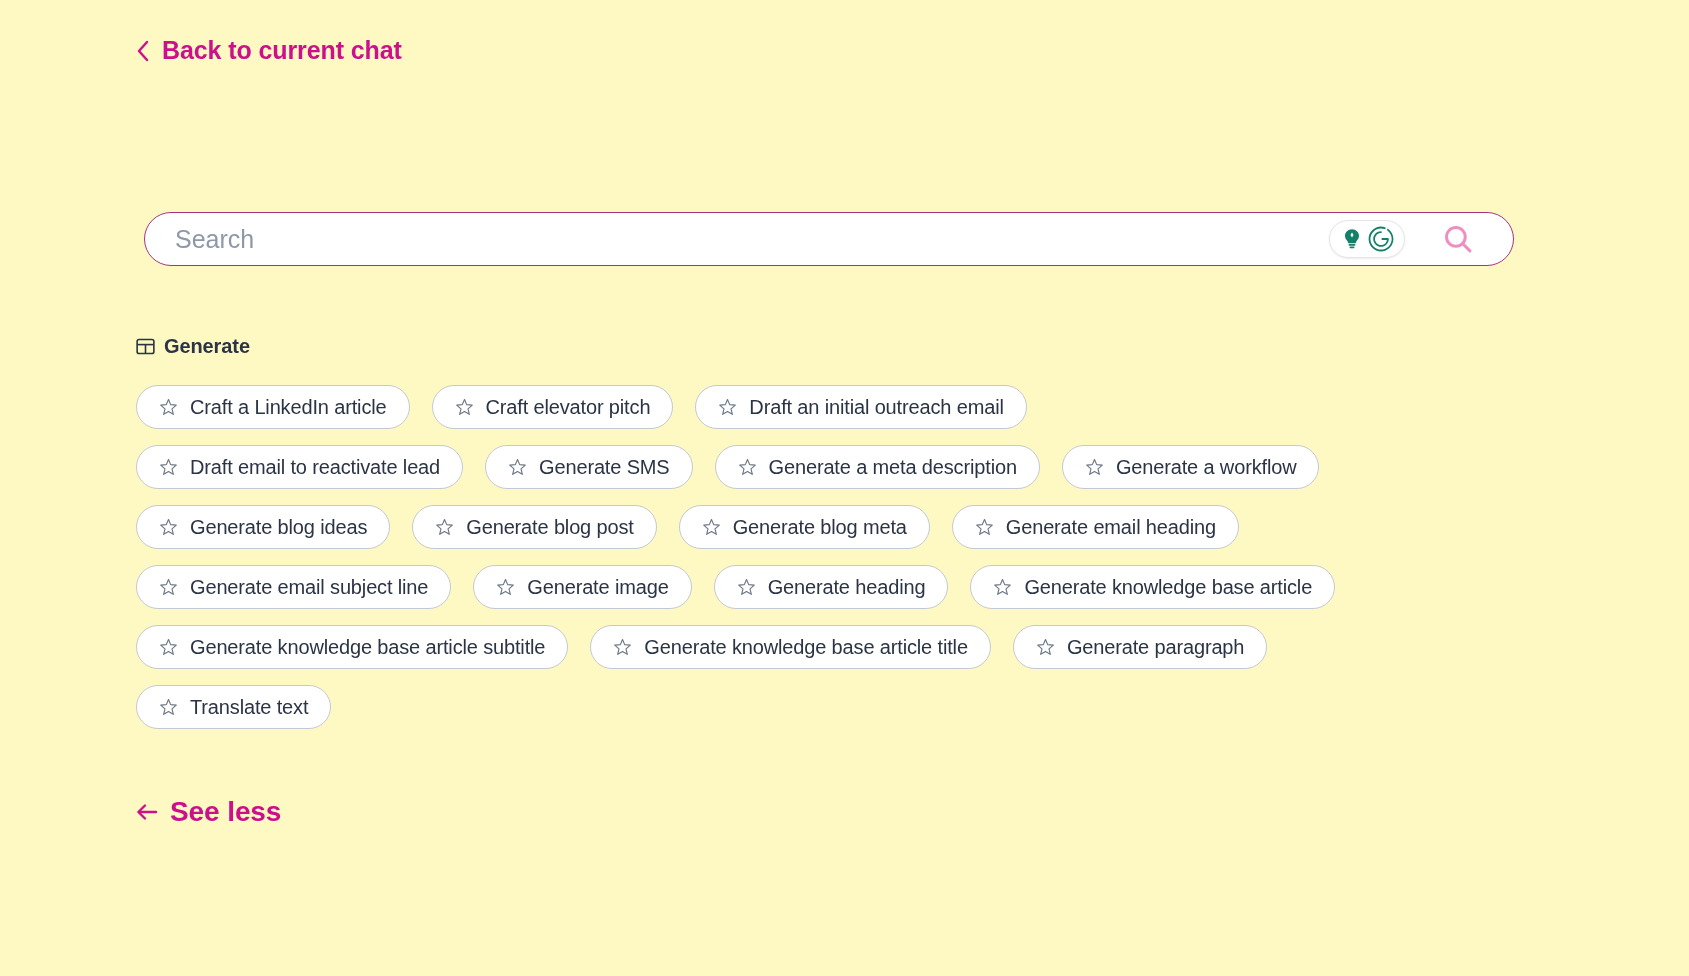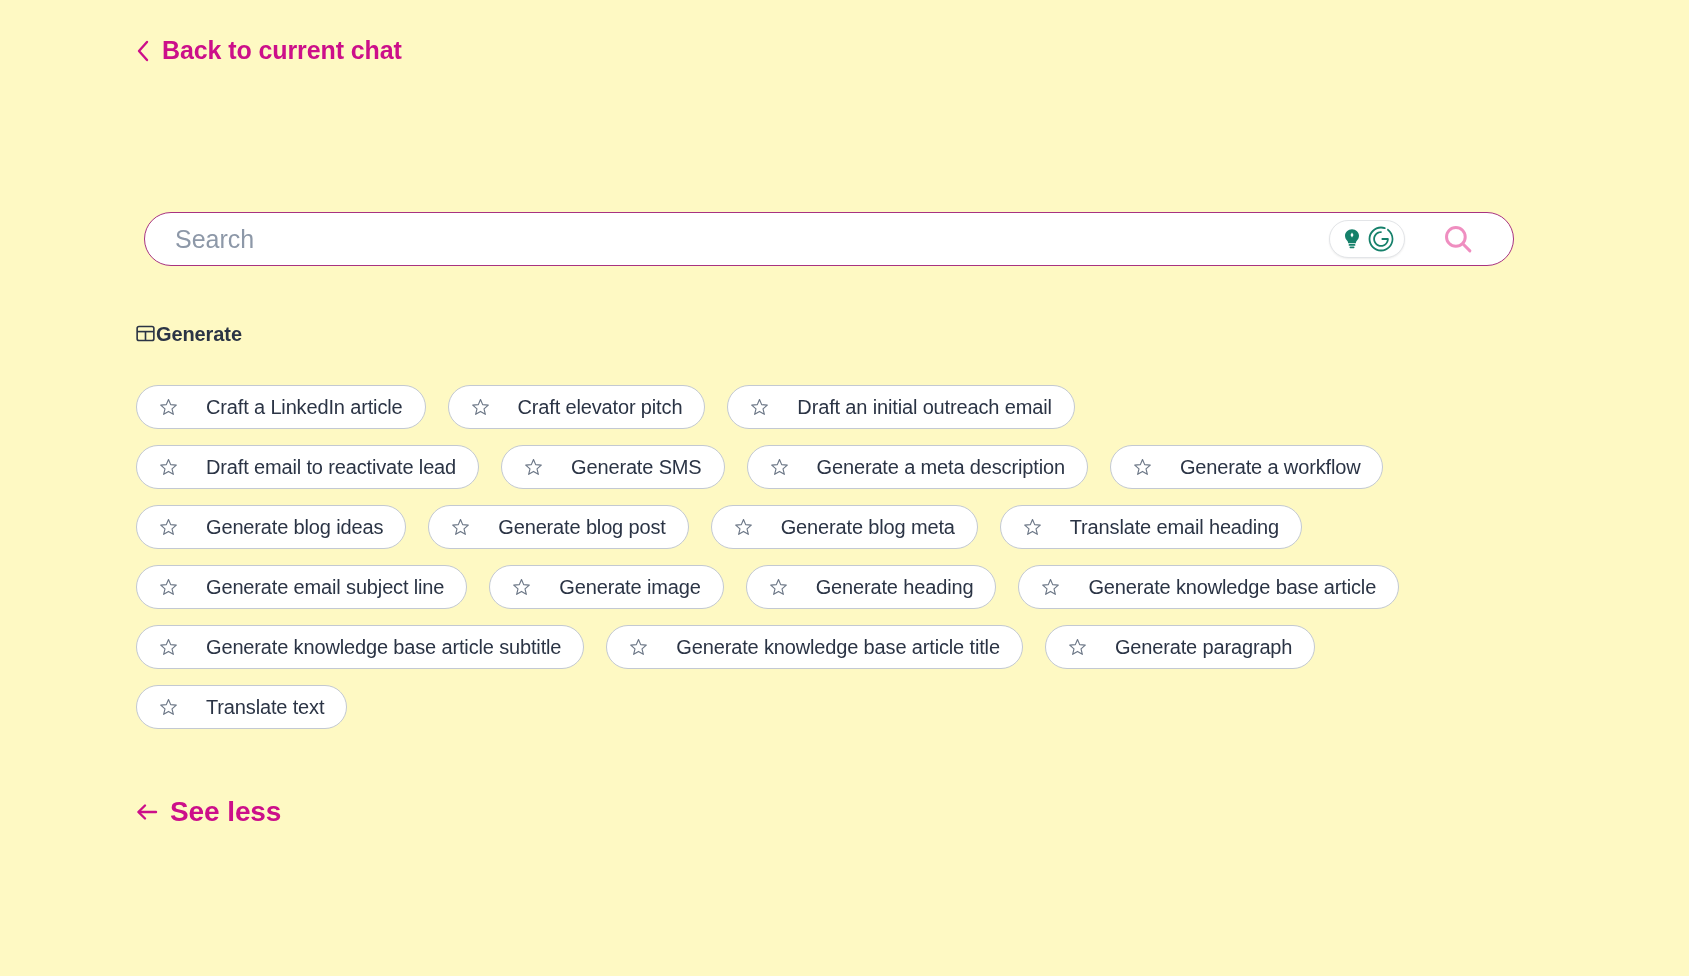--- a/index.html
+++ b/index.html
@@ -110,23 +110,24 @@
     gap: 2px;
     box-shadow: 0 1px 2px rgba(0,0,0,0.07);
     cursor: pointer;
   }
   .grammarly-badge svg { display: block; }
 
   
   .section-head {
     position: absolute;
     left: 136px;
-    top: 324px;
-    display: flex;
-    gap: 1px;
+    top: 336px;
+    display: flex;
+    align-items: center;
+    gap: 9px;
   }
   .section-icon { display: block; width: 19px; height: 19px; flex: none; }
   .section-title {
     font-size: 20px;
     font-weight: 700;
     color: #2b3445;
     letter-spacing: -0.1px;
     line-height: 1;
   }
 
@@ -139,21 +140,21 @@
   }
   .chip-row {
     display: flex;
     flex-wrap: nowrap;
     gap: 22px;
     margin-bottom: 16px;
   }
   .chip {
     display: inline-flex;
     align-items: center;
-    gap: 28px;
+    gap: 12px;
     height: 44px;
     padding: 0 22px;
     border: 1px solid #c3c9d2;
     border-radius: 24px;
     background: #ffffff;
     cursor: pointer;
     white-space: nowrap;
     user-select: none;
   }
   .chip-star { display: block; width: 19px; height: 19px; flex: none; }
@@ -293,21 +294,21 @@
         <div class="chip">
           <svg class="chip-star" viewBox="0 0 20 20" fill="none">
             <path d="M10 1.6 L12.3 7.0 L18.2 7.5 L13.7 11.4 L15.1 17.2 L10 14.1 L4.9 17.2 L6.3 11.4 L1.8 7.5 L7.7 7.0 Z" stroke="#6b7686" stroke-width="1.2" stroke-linejoin="round"></path>
           </svg>
           <span class="chip-label">Generate blog meta</span>
         </div>
         <div class="chip">
           <svg class="chip-star" viewBox="0 0 20 20" fill="none">
             <path d="M10 1.6 L12.3 7.0 L18.2 7.5 L13.7 11.4 L15.1 17.2 L10 14.1 L4.9 17.2 L6.3 11.4 L1.8 7.5 L7.7 7.0 Z" stroke="#6b7686" stroke-width="1.2" stroke-linejoin="round"></path>
           </svg>
-          <span class="chip-label">Translate email heading</span>
+          <span class="chip-label">Generate email heading</span>
         </div>
       </div>
       <div class="chip-row">
         <div class="chip">
           <svg class="chip-star" viewBox="0 0 20 20" fill="none">
             <path d="M10 1.6 L12.3 7.0 L18.2 7.5 L13.7 11.4 L15.1 17.2 L10 14.1 L4.9 17.2 L6.3 11.4 L1.8 7.5 L7.7 7.0 Z" stroke="#6b7686" stroke-width="1.2" stroke-linejoin="round"></path>
           </svg>
           <span class="chip-label">Generate email subject line</span>
         </div>
         <div class="chip">

